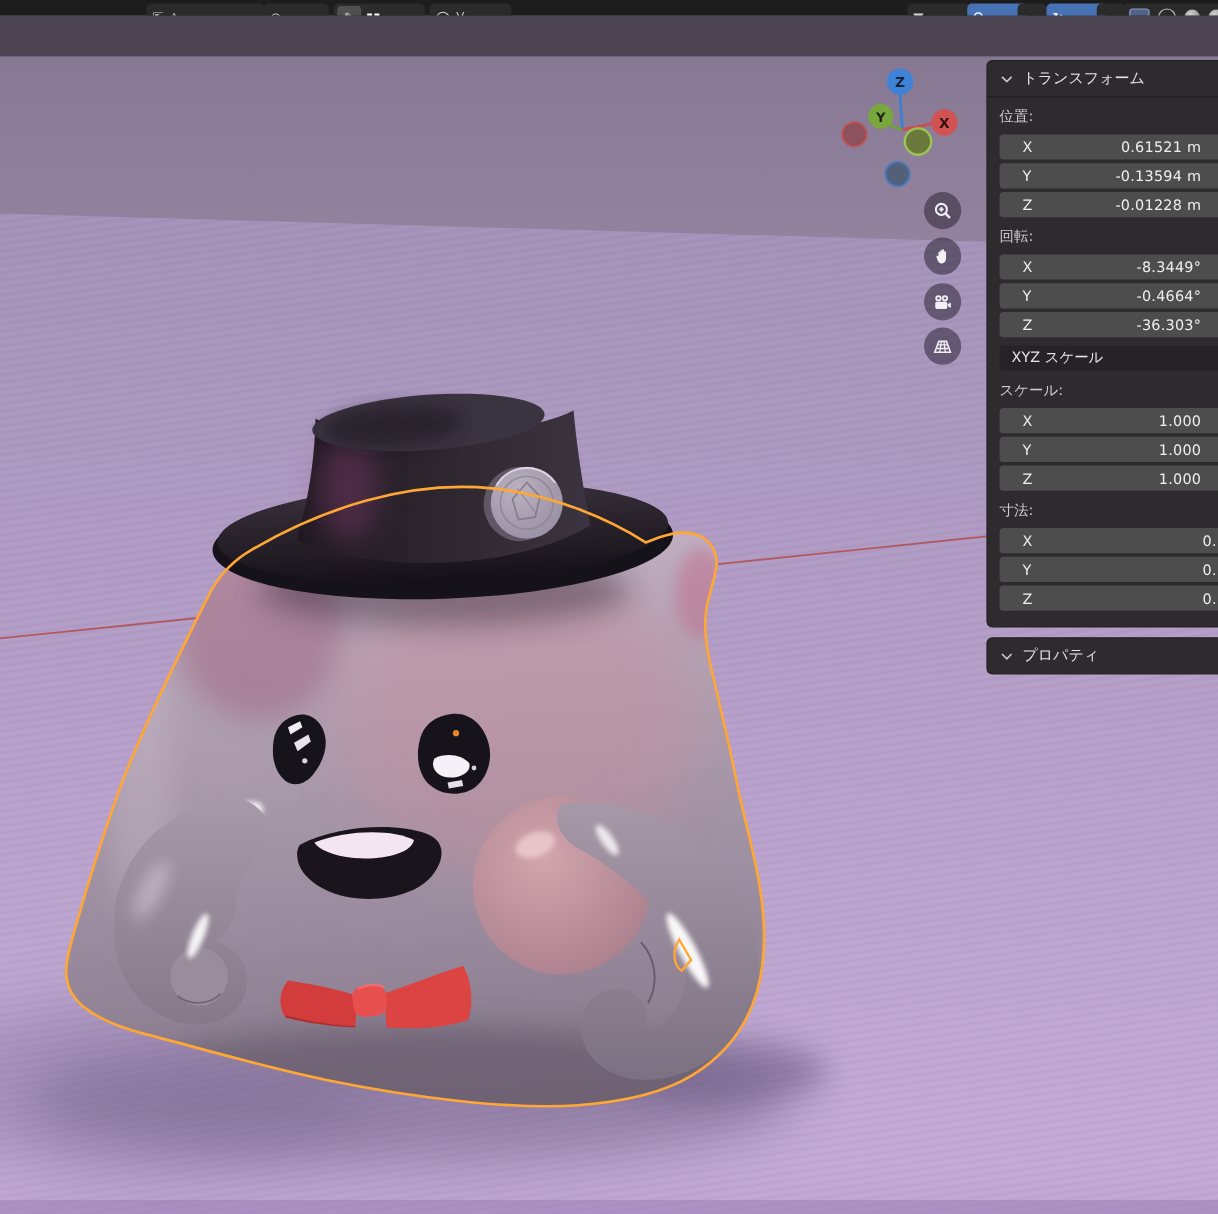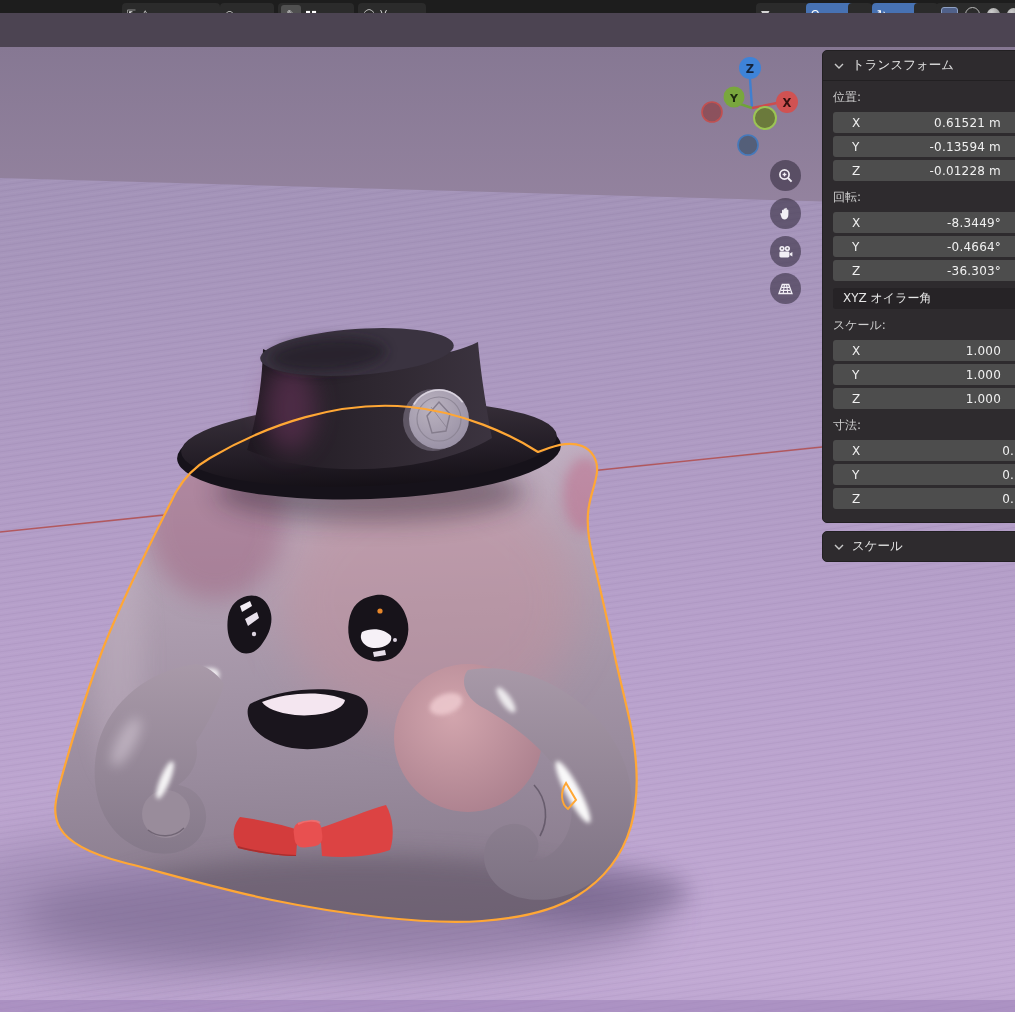--- a/index.html
+++ b/index.html
@@ -354,21 +354,21 @@
   </div>
   <div class="field-row">
     <span class="axis">Y</span>
     <span class="value">-0.4664°</span>
   </div>
   <div class="field-row">
     <span class="axis">Z</span>
     <span class="value">-36.303°</span>
   </div>
   <div class="dropdown-row">
-    <span>XYZ オイラー角</span>
+    <span>XYZ スケール</span>
   </div>
 
   <div class="section-label">スケール:</div>
   <div class="field-row">
     <span class="axis">X</span>
     <span class="value">1.000</span>
   </div>
   <div class="field-row">
     <span class="axis">Y</span>
     <span class="value">1.000</span>
@@ -391,15 +391,15 @@
     <span class="axis">Z</span>
     <span class="value">0.</span>
   </div>
 </div>
 
 <div class="panel props-panel">
   <div class="panel-header">
     <svg class="chev" viewBox="0 0 10 6">
       <path d="M1 1 L5 5 L9 1" fill="none" stroke="#c9c9c9" stroke-width="1.4"></path>
     </svg>
-    <span>スケール</span>
+    <span>プロパティ</span>
   </div>
 </div>
 
 </body></html>

